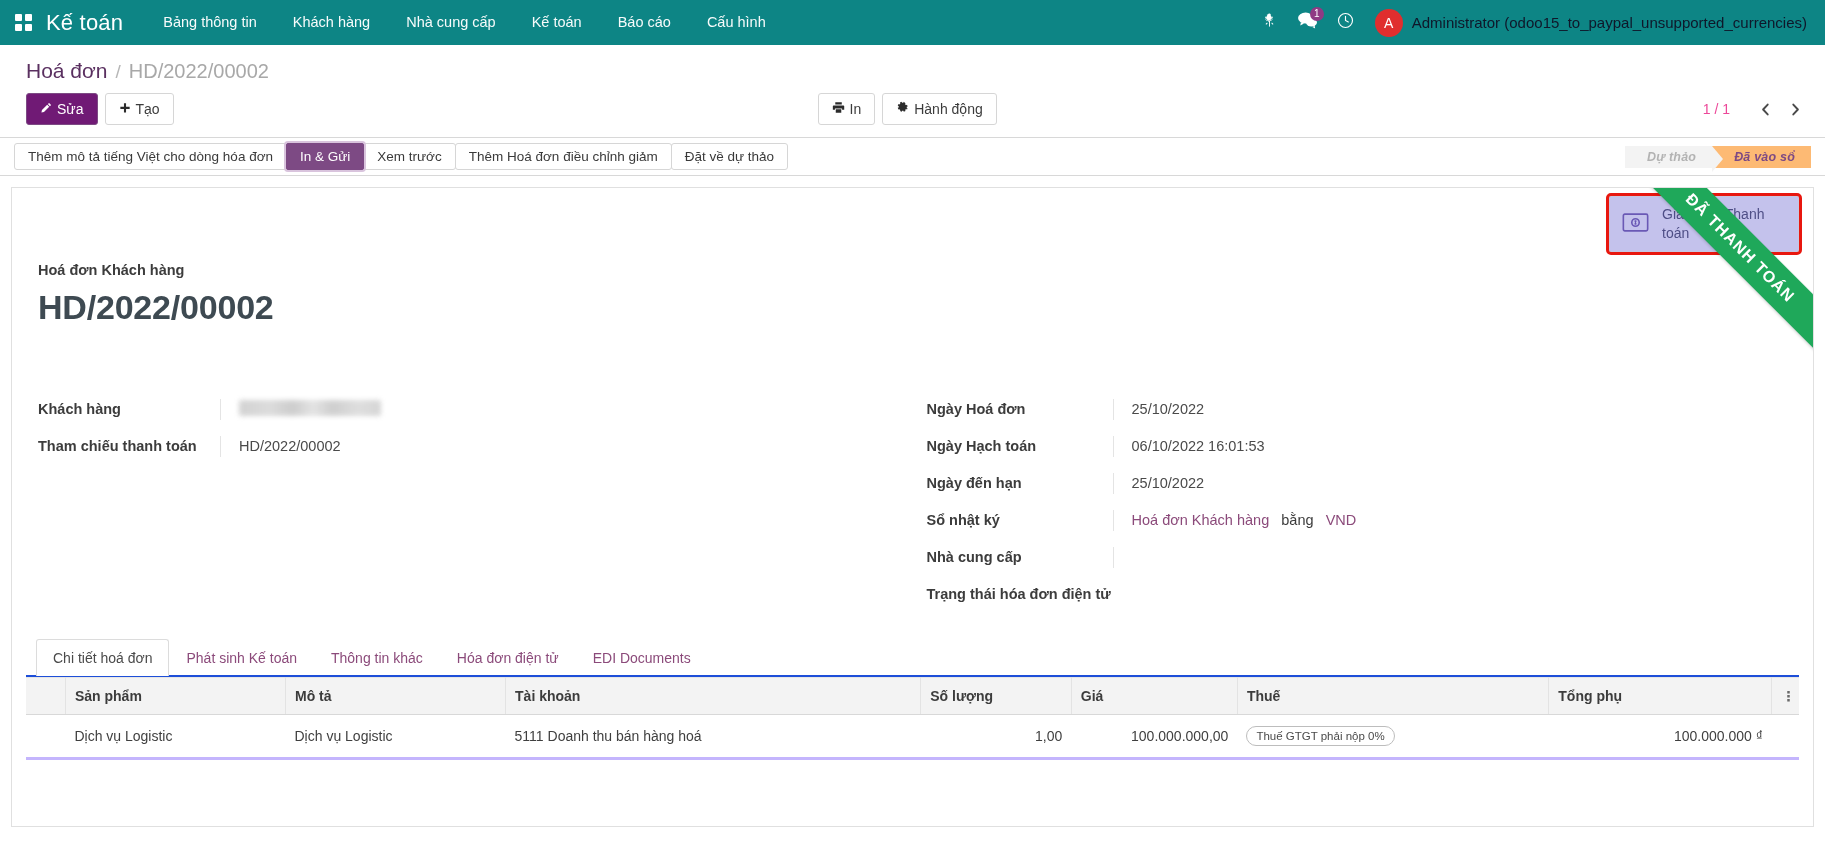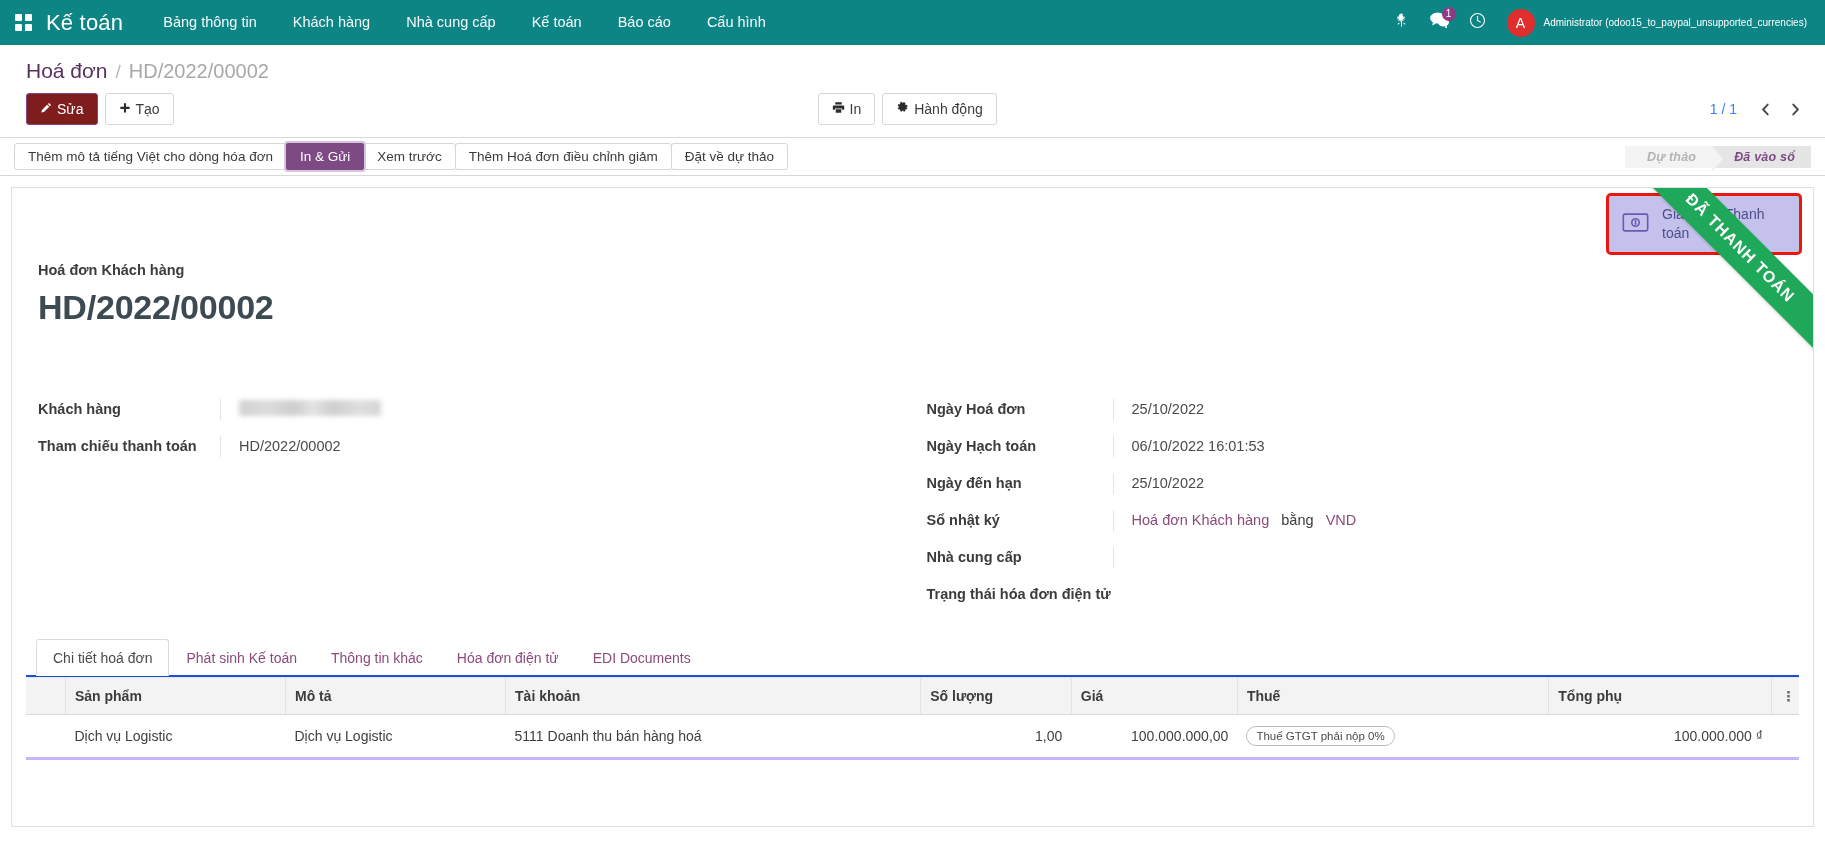--- a/index.html
+++ b/index.html
@@ -62,21 +62,21 @@
   .user-box {
     display: flex; align-items: center; gap: 9px; padding: 0 4px 0 10px;
     cursor: pointer; height: 45px;
   }
   .avatar {
     width: 28px; height: 28px; border-radius: 50%;
     background: #e02e2e; color: #fff; font-size: 14px;
     display: flex; align-items: center; justify-content: center;
     font-weight: 400;
   }
-  .user-name { font-size: 10px; color: #ffffff; white-space: nowrap; }
+  .user-name { font-size: 15px; color: #0f172a; white-space: nowrap; }
 
   
   .control-panel { background: #ffffff; border-bottom: 1px solid #d8d8d8; }
   .breadcrumb-row {
     padding: 14px 16px 0 26px;
     display: flex; align-items: baseline;
   }
   .bc-main { font-size: 21px; color: #5a3060; font-weight: 400; cursor: pointer; }
   .bc-sep { font-size: 19px; color: #b7b7b7; margin: 0 8px; }
   .bc-current { font-size: 20px; color: #a8a8a8; font-weight: 400; }
@@ -87,32 +87,32 @@
     position: relative; min-height: 44px;
   }
   .btn {
     font-size: 14px; padding: 6px 13px;
     border: 1px solid #d6d6d6; background: #fff; color: #3c3c3c;
     border-radius: 3px; cursor: pointer; line-height: 18px;
     display: inline-flex; align-items: center; gap: 5px;
     white-space: nowrap;
   }
   .btn.primary {
-    background: #7f1d1d; border-color: #7d4a84; color: #fff;
+    background: #701a75; border-color: #7d4a84; color: #fff;
   }
   .btn-group-left { display: flex; gap: 7px; }
   .btn-group-center {
     position: absolute; left: 50%; transform: translateX(-53%);
     display: flex; gap: 7px;
   }
   .pager {
     margin-left: auto; display: flex; align-items: center;
     gap: 2px; color: #666; font-size: 14px;
   }
-  .pager .cnt { margin-right: 12px; color: #3b82f6; }
+  .pager .cnt { margin-right: 19px; color: #ec4899; }
   .pager .arrow {
     width: 28px; height: 28px; display: flex; align-items: center;
     justify-content: center; cursor: pointer; color: #4a4a4a;
     font-size: 17px;
   }
 
   
   .statusbar {
     display: flex; align-items: center;
     border-bottom: 1px solid #d8d8d8;
@@ -128,21 +128,21 @@
   }
   .sb-btn.active {
     background: #7d4a84; border-color: #7d4a84; color: #fff;
     box-shadow: 0 0 0 2px #d9c4dd;
     position: relative; z-index: 2; border-radius: 2px;
   }
   .statusbar-arrows { margin-left: auto; display: flex; align-items: center; font-style: italic; }
   .stat-step {
     font-size: 12.5px; font-weight: 700; letter-spacing: .2px;
     padding: 4px 16px 4px 22px; position: relative;
-    color: #b3b3b3; background: #e5e5e5;
+    color: #b3b3b3; background: #fdba74;
   }
   .stat-step.done { color: #7d4a84; }
   .stat-step.chev { background: #f3f3f3; }
   .stat-step.chev::after {
     content: ""; position: absolute; right: -11px; top: 0;
     width: 0; height: 0; border-top: 13px solid transparent;
     border-bottom: 13px solid transparent; border-left: 11px solid #f3f3f3;
     z-index: 3;
   }
 

